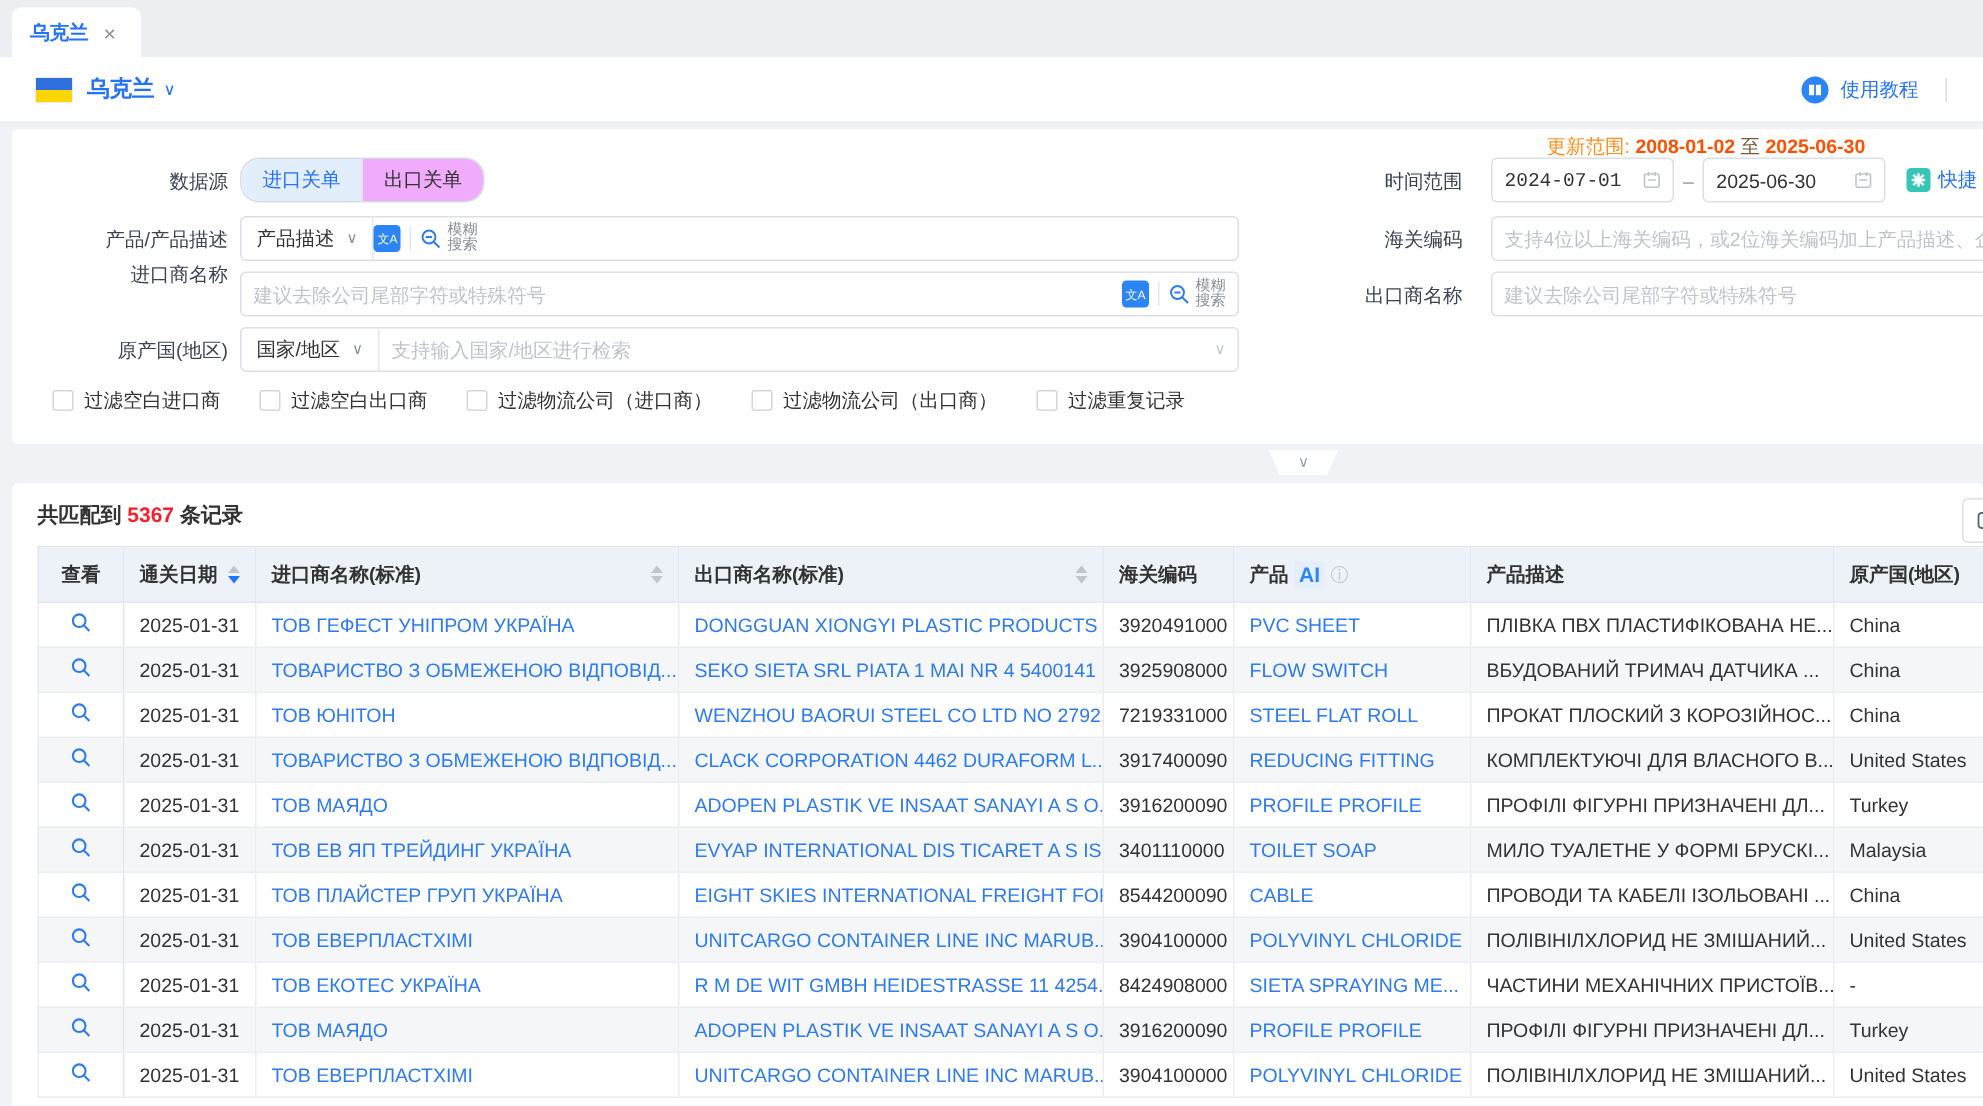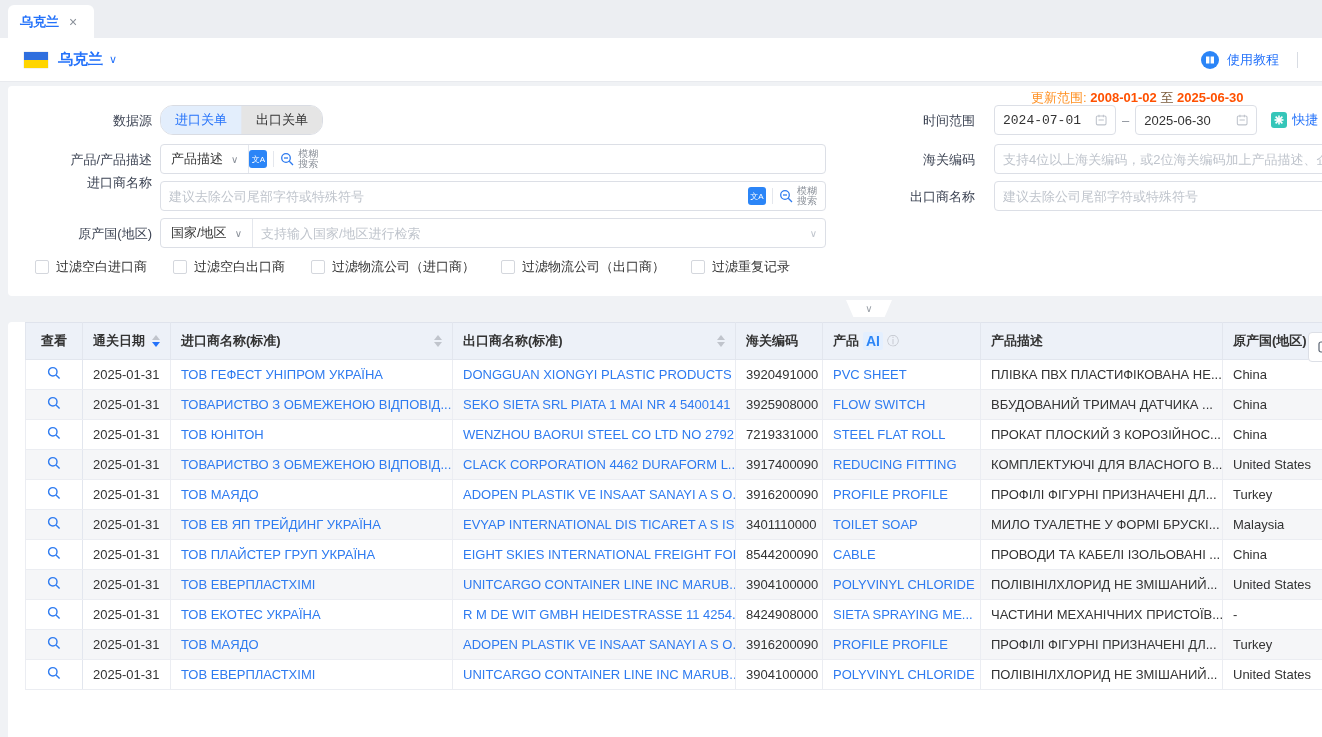--- a/index.html
+++ b/index.html
@@ -30,21 +30,21 @@
   
   .fcard { position:relative; margin:4px 0 0 8px; width:1314px; height:210px;
     background:#fff; border-radius:4px 0 0 4px; }
   .abs { position:absolute; }
   .lbl { display:inline-block; text-align:right; color:#3c4353; }
   .update-range { top:3px; left:975px; color:#ff8f1f; white-space:nowrap;margin-left:48px; }
   .update-range b { color:#ff5000; }
   .update-range .zhi { color:#7a5a3a; font-weight:normal; }
 
   .seg-group { display:inline-flex; border:1px solid #d9dce3; border-radius:4px; overflow:hidden; }
-  .seg { padding:5px 14px; background:#e5e5e5; cursor:pointer; }
+  .seg { padding:5px 14px; background:#f0abfc; cursor:pointer; }
   .seg.active { background:#e3eefc; color:#2472fa; }
   .seg + .seg { border-left:1px solid #e4e7ed; }
 
   .inputbox { border:1px solid #dcdfe6; border-radius:4px; background:#fff; height:30px;
     display:flex; align-items:center; padding:0 8px; }
   .inputbox input { border:none; outline:none; width:100%; font-size:13px; color:#333;
     font-family:inherit; background:transparent; }
   .inputbox input::placeholder { color:#bfc4cc; }
   .dash { color:#8a9099; margin:0 6px; }
 
@@ -274,20 +274,25 @@
         <span>过滤重复记录</span>
       </span>
   </div>
 
   <div class="collapse-tab">
     <span style="font-size:10px;">∨</span>
   </div>
 </div>
 
 <div class="rcard">
+  <div class="summary">
+    <span>共匹配到</span>
+    <span class="cnt">5367</span>
+    <span>条记录</span>
+  </div>
   <div class="partial-btn">
     <svg width="14" height="14" viewBox="0 0 14 14">
         <rect x="2" y="2" width="10" height="10" rx="2" fill="none" stroke="#5a6472" stroke-width="1.2"></rect>
       </svg>
   </div>
 
   <div class="table-wrap">
     <table>
       <colgroup>
         <col class="c-view">

